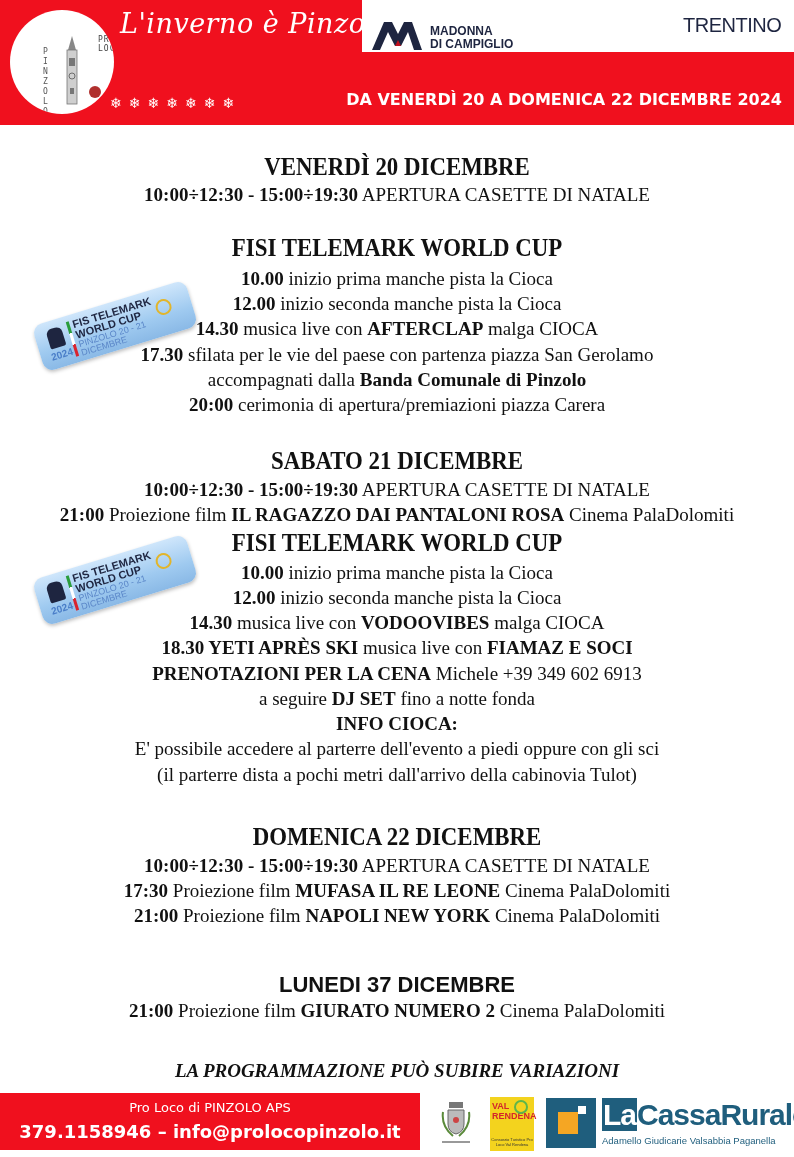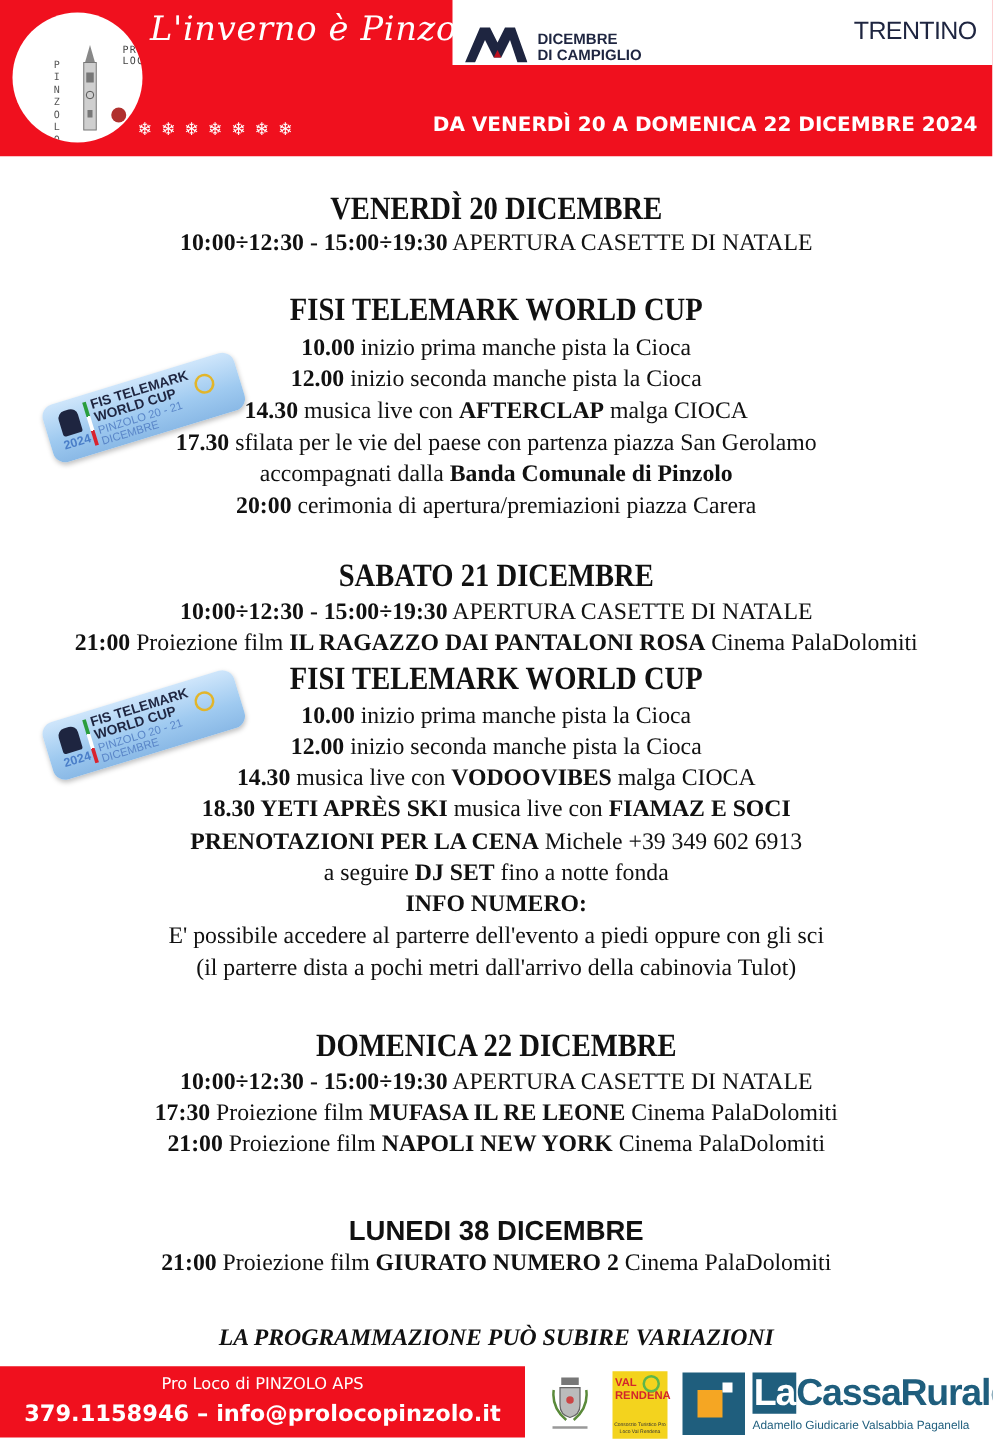--- a/index.html
+++ b/index.html
@@ -77,21 +77,21 @@
 
   <div class="script-title">L'inverno è Pinzolo</div>
   <div class="flakes">❄❄❄❄❄❄❄</div>
 
   <div class="madonna">
     <svg class="mark" viewBox="0 0 50 32">
       <polygon points="0,32 12,4 20,4 26,16 32,4 40,4 50,32 42,32 36,14 29,28 23,28 16,14 8,32" fill="#1e2540"></polygon>
       <polygon points="29,28 23,28 26,22" fill="#c0101e"></polygon>
     </svg>
     <div class="txt">
-      <div>DICEMBRE</div>
+      <div>MADONNA</div>
       <div>DI CAMPIGLIO</div>
     </div>
   </div>
   <div class="trentino">TRENTINO</div>
 
   <div class="header-sub">DA VENERDÌ 20 A DOMENICA 22 DICEMBRE 2024</div>
 </div>
 
 <div class="line h" style="top:152px;">VENERDÌ 20 DICEMBRE</div>
 <div class="line" style="top:184px;">
@@ -128,30 +128,30 @@
   <div class="fis"></div>
 </div>
 
 <div class="line h" style="top:528px;">FISI TELEMARK WORLD CUP</div>
 <div class="line" style="top:562px;"><span class="b">10.00</span><span> inizio prima manche pista la Cioca</span></div>
 <div class="line" style="top:587px;"><span class="b">12.00</span><span> inizio seconda manche pista la Cioca</span></div>
 <div class="line" style="top:612px;"><span class="b">14.30</span><span> musica live con </span><span class="b">VODOOVIBES</span><span> malga CIOCA</span></div>
 <div class="line" style="top:637px;"><span class="b">18.30 YETI APRÈS SKI</span><span> musica live con </span><span class="b">FIAMAZ E SOCI</span></div>
 <div class="line" style="top:663px;"><span class="b">PRENOTAZIONI PER LA CENA</span><span> Michele +39 349 602 6913</span></div>
 <div class="line" style="top:688px;"><span>a seguire </span><span class="b">DJ SET</span><span> fino a notte fonda</span></div>
-<div class="line b" style="top:713px;">INFO NUMERO:</div>
+<div class="line b" style="top:713px;">INFO CIOCA:</div>
 <div class="line" style="top:738px;">E' possibile accedere al parterre dell'evento a piedi oppure con gli sci</div>
 <div class="line" style="top:764px;">(il parterre dista a pochi metri dall'arrivo della cabinovia Tulot)</div>
 
 <div class="line h" style="top:822px;">DOMENICA 22 DICEMBRE</div>
 <div class="line" style="top:855px;"><span class="b">10:00÷12:30 - 15:00÷19:30</span><span> APERTURA CASETTE DI NATALE</span></div>
 <div class="line" style="top:880px;"><span class="b">17:30</span><span> Proiezione film </span><span class="b">MUFASA IL RE LEONE</span><span> Cinema PalaDolomiti</span></div>
 <div class="line" style="top:905px;"><span class="b">21:00</span><span> Proiezione film </span><span class="b">NAPOLI NEW YORK</span><span> Cinema PalaDolomiti</span></div>
 
-<div class="line day-sans" style="top:972px;">LUNEDI 38 DICEMBRE</div>
+<div class="line day-sans" style="top:972px;">LUNEDI 37 DICEMBRE</div>
 <div class="line" style="top:1000px;"><span class="b">21:00</span><span> Proiezione film </span><span class="b">GIURATO NUMERO 2</span><span> Cinema PalaDolomiti</span></div>
 
 <div class="line italic-note" style="top:1060px;">LA PROGRAMMAZIONE PUÒ SUBIRE VARIAZIONI</div>
 
 <div class="footer-box"></div>
 <div class="footer-l1">Pro Loco di PINZOLO APS</div>
 <div class="footer-l2">379.1158946 – info@prolocopinzolo.it</div>
 
 <svg class="crest" viewBox="0 0 32 46">
   <rect x="9" y="2" width="14" height="6" fill="#777"></rect>

